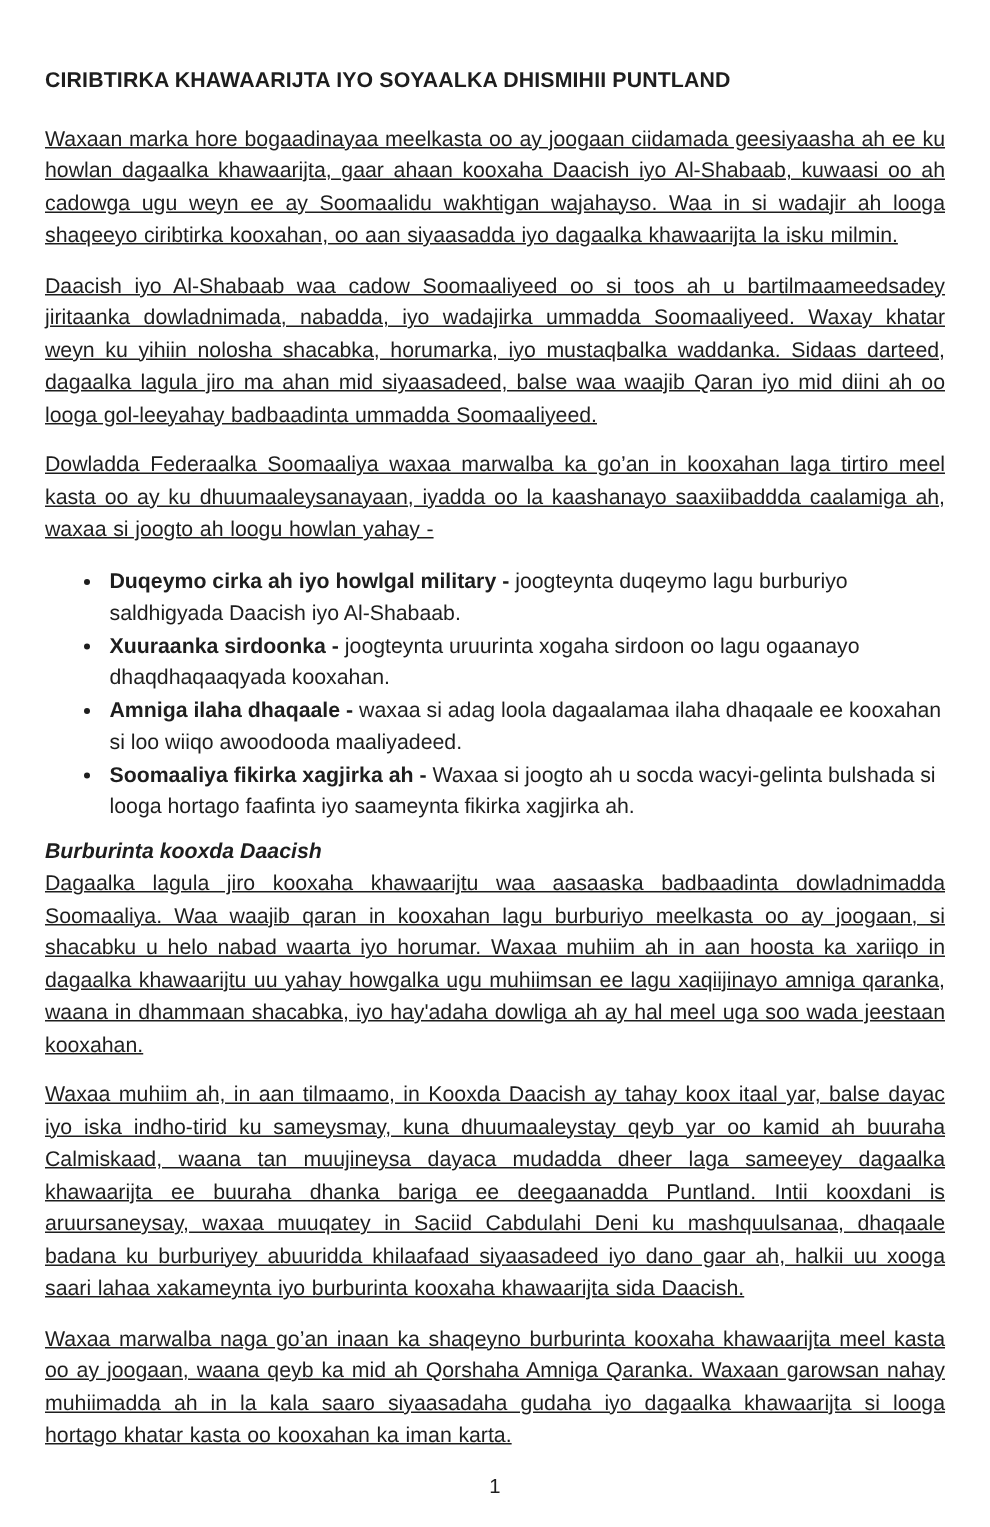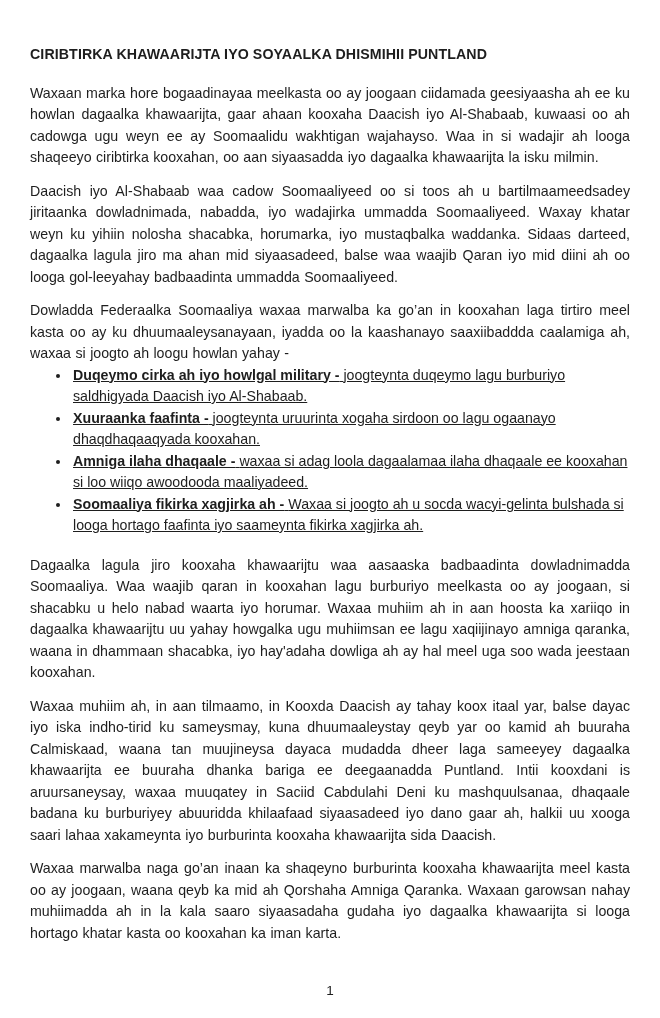--- a/index.html
+++ b/index.html
@@ -28,29 +28,29 @@
     line-height: 21.5px;
     margin: 0 0 17px 0;
     letter-spacing: 0.1px;
   }
   .para {
     font-size: 14.2px;
     line-height: 21.5px;
     text-align: justify;
     margin: 0 0 12px 0;
     word-spacing: 0.5px;
+    text-decoration: underline;
   }
   .para.tight {
-    margin-bottom: 0;
+    margin-bottom: 13px;
   }
   .bullet-list {
     list-style: disc outside;
-    margin: 0 0 18px 0;
+    margin: 0 0 8px 0;
     padding: 0 0 0 41px;
-    text-decoration: underline;
   }
   .bullet-item {
     font-size: 14.2px;
     line-height: 21.5px;
     text-align: left;
     margin: 0;
     padding-left: 2px;
   }
   .section-heading {
     font-size: 14.2px;
@@ -81,33 +81,34 @@
   <p class="para">Daacish iyo Al-Shabaab waa cadow Soomaaliyeed oo si toos ah u bartilmaameedsadey jiritaanka dowladnimada, nabadda, iyo wadajirka ummadda Soomaaliyeed. Waxay khatar weyn ku yihiin nolosha shacabka, horumarka, iyo mustaqbalka waddanka. Sidaas darteed, dagaalka lagula jiro ma ahan mid siyaasadeed, balse waa waajib Qaran iyo mid diini ah oo looga gol-leeyahay badbaadinta ummadda Soomaaliyeed.</p>
 
   <p class="para tight">Dowladda Federaalka Soomaaliya waxaa marwalba ka go’an in kooxahan laga tirtiro meel kasta oo ay ku dhuumaaleysanayaan, iyadda oo la kaashanayo saaxiibaddda caalamiga ah, waxaa si joogto ah loogu howlan yahay -</p>
 
   <ul class="bullet-list">
     <li class="bullet-item">
       <strong>Duqeymo cirka ah iyo howlgal military -</strong>
       <span>joogteynta duqeymo lagu burburiyo saldhigyada Daacish iyo Al-Shabaab.</span>
     </li>
     <li class="bullet-item">
-      <strong>Xuuraanka faafinta -</strong>
+      <strong>Xuuraanka sirdoonka -</strong>
       <span>joogteynta uruurinta xogaha sirdoon oo lagu ogaanayo dhaqdhaqaaqyada kooxahan.</span>
     </li>
     <li class="bullet-item">
       <strong>Amniga ilaha dhaqaale -</strong>
       <span>waxaa si adag loola dagaalamaa ilaha dhaqaale ee kooxahan si loo wiiqo awoodooda maaliyadeed.</span>
     </li>
     <li class="bullet-item">
       <strong>Soomaaliya fikirka xagjirka ah -</strong>
       <span>Waxaa si joogto ah u socda wacyi-gelinta bulshada si looga hortago faafinta iyo saameynta fikirka xagjirka ah.</span>
     </li>
   </ul>
 
+  <h2 class="section-heading">Burburinta kooxda Daacish</h2>
 
   <p class="para">Dagaalka lagula jiro kooxaha khawaarijtu waa aasaaska badbaadinta dowladnimadda Soomaaliya. Waa waajib qaran in kooxahan lagu burburiyo meelkasta oo ay joogaan, si shacabku u helo nabad waarta iyo horumar. Waxaa muhiim ah in aan hoosta ka xariiqo in dagaalka khawaarijtu uu yahay howgalka ugu muhiimsan ee lagu xaqiijinayo amniga qaranka, waana in dhammaan shacabka, iyo hay'adaha dowliga ah ay hal meel uga soo wada jeestaan kooxahan.</p>
 
   <p class="para">Waxaa muhiim ah, in aan tilmaamo, in Kooxda Daacish ay tahay koox itaal yar, balse dayac iyo iska indho-tirid ku sameysmay, kuna dhuumaaleystay qeyb yar oo kamid ah buuraha Calmiskaad, waana tan muujineysa dayaca mudadda dheer laga sameeyey dagaalka khawaarijta ee buuraha dhanka bariga ee deegaanadda Puntland. Intii kooxdani is aruursaneysay, waxaa muuqatey in Saciid Cabdulahi Deni ku mashquulsanaa, dhaqaale badana ku burburiyey abuuridda khilaafaad siyaasadeed iyo dano gaar ah, halkii uu xooga saari lahaa xakameynta iyo burburinta kooxaha khawaarijta sida Daacish.</p>
 
   <p class="para">Waxaa marwalba naga go’an inaan ka shaqeyno burburinta kooxaha khawaarijta meel kasta oo ay joogaan, waana qeyb ka mid ah Qorshaha Amniga Qaranka. Waxaan garowsan nahay muhiimadda ah in la kala saaro siyaasadaha gudaha iyo dagaalka khawaarijta si looga hortago khatar kasta oo kooxahan ka iman karta.</p>
 
   <div class="page-number">1</div>
 
 </div>

